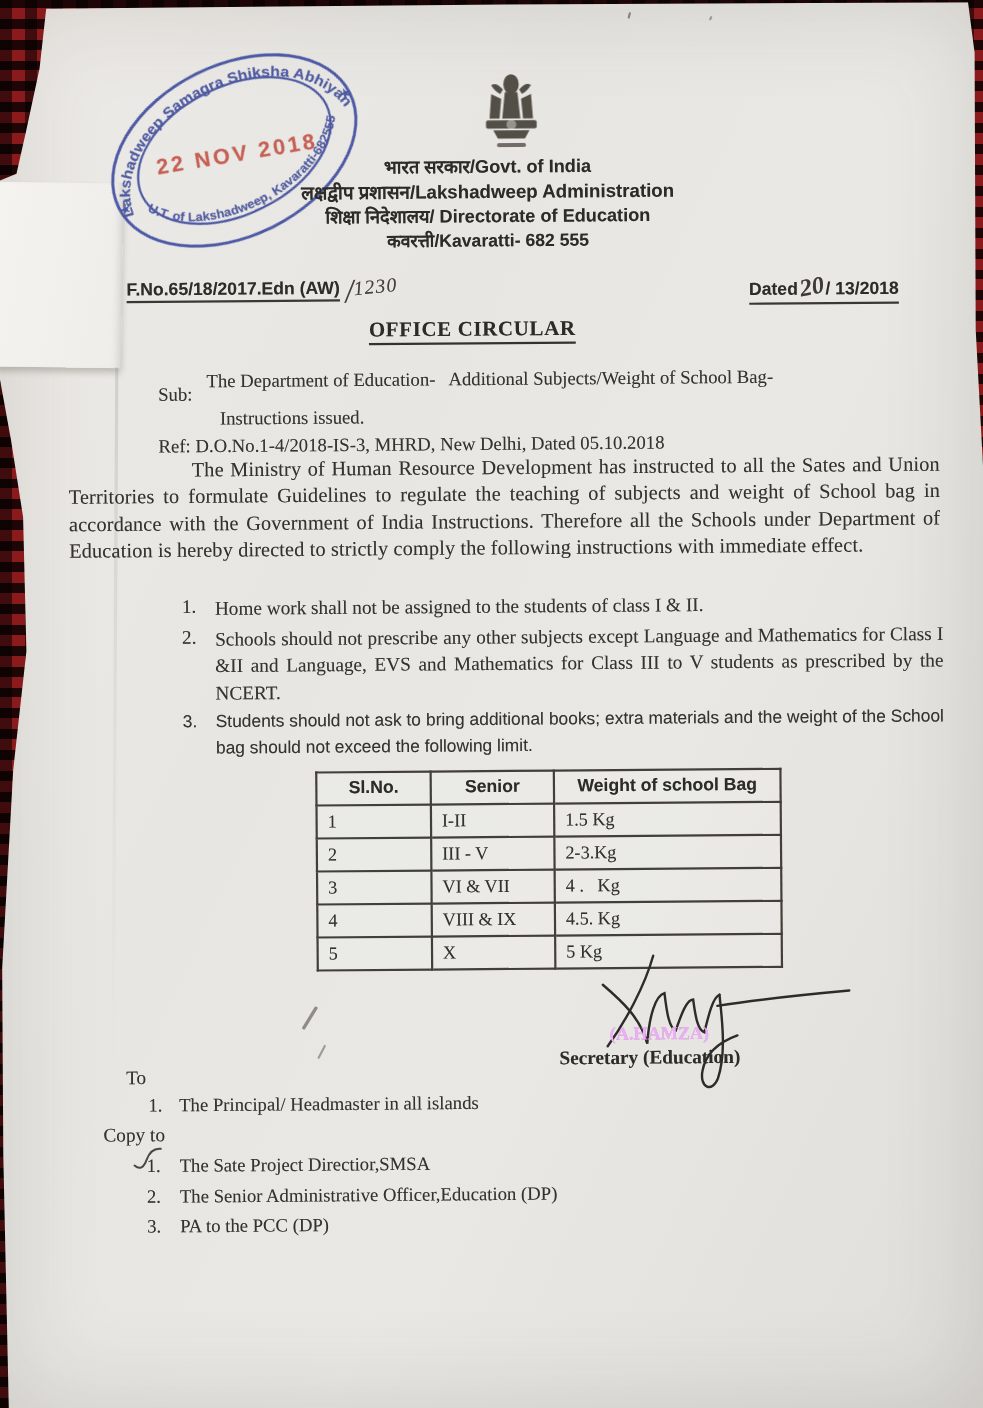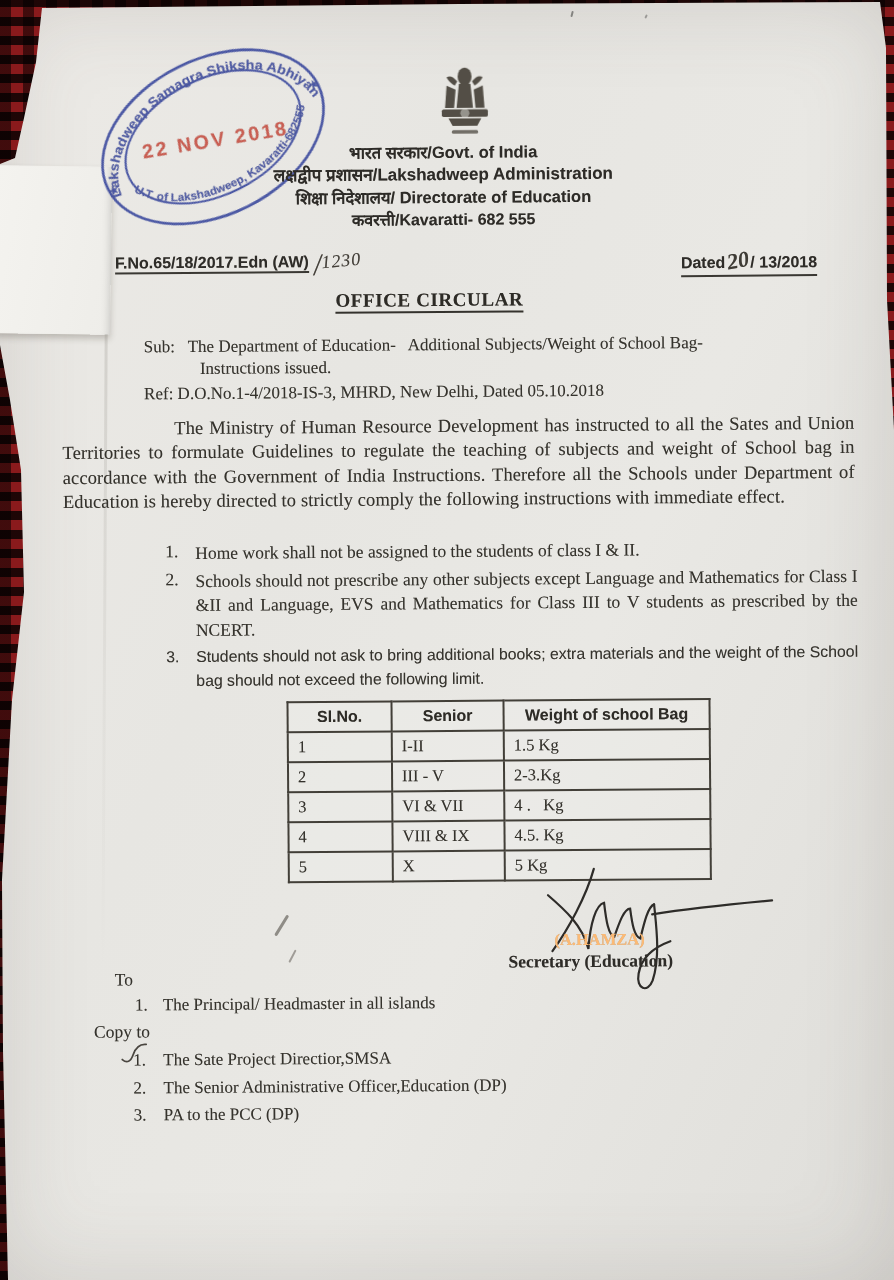--- a/index.html
+++ b/index.html
@@ -60,21 +60,21 @@
   .datedwrap{border-bottom:2px solid #3a3833; padding-bottom:1px; white-space:nowrap;}
   .handdate{font-family:"Liberation Serif",serif; font-style:italic; font-weight:600; font-size:22px;
     display:inline-block; transform:rotate(-10deg); margin:0 1px 0 2px; color:#3e3b35;}
 
   .circ-title{position:absolute; top:289px; left:0; right:30px; text-align:center;}
   .circ-title span{font-weight:bold; font-size:19px; letter-spacing:.6px;
     border-bottom:2.2px solid #34322d; padding-bottom:1px; color:#2d2b26;}
 
   .subblock{position:absolute; left:146px; right:52px; top:334px; font-size:17px; line-height:22px;}
   .subrow{display:flex;}
-  .sublabel{width:44px; flex:none;}
+  .sublabel{width:44px; flex:none;margin-top:12px;}
   .subtext{white-space:pre-wrap;}
   .subline2{padding-left:56px;}
   .refrow{margin-top:3px;}
 
   .bodypar{position:absolute; left:64px; width:792px; top:414px;
     font-size:18.5px; line-height:24.4px; text-align:justify; text-indent:112px;
     letter-spacing:.1px; color:#34322c;}
 
   .inst{position:absolute; left:166px; width:692px; top:539px;}
   .inst .item{display:flex; margin-bottom:3px;}
@@ -85,21 +85,21 @@
 
   table.wt{position:absolute; left:286px; top:700px; border-collapse:collapse;
     background:rgba(255,255,255,.12);}
   table.wt th,table.wt td{border:2px solid #423f38; padding:1px 9px; white-space:pre;}
   table.wt th{font-family:"Liberation Sans","DejaVu Sans",sans-serif; font-weight:bold;
     font-size:16px; color:#2d2b26; text-align:center; height:26px;}
   table.wt td{font-size:16.5px; height:26px; text-align:left; color:#34322c;}
   .c1{width:84px;} .c2{width:92px;} .c3{width:186px;}
 
   .sigscrawl{position:absolute; left:522px; top:864px; width:252px; height:134px;}
-  .signame{position:absolute; left:552px; top:931px; font-weight:bold; font-size:16.5px; color:#fdba74;}
+  .signame{position:absolute; left:552px; top:931px; font-weight:bold; font-size:16.5px; color:#f0abfc;}
   .sigdesig{position:absolute; left:506px; top:952px; font-weight:bold; font-size:17.5px; color:#2e2c28;}
 
   .tolabel{position:absolute; left:112px; top:967px; font-size:17.5px;}
   .toitem{position:absolute; left:132px; top:993px; display:flex; font-size:17px;}
   .toitem .num{width:28px;}
   .copylabel{position:absolute; left:91px; top:1019px; font-size:17.5px;}
   .copyitems{position:absolute; left:130px; top:1044px; font-size:17px; line-height:27.5px;}
   .copyitems .row{display:flex;}
   .copyitems .num{width:30px;}
 

